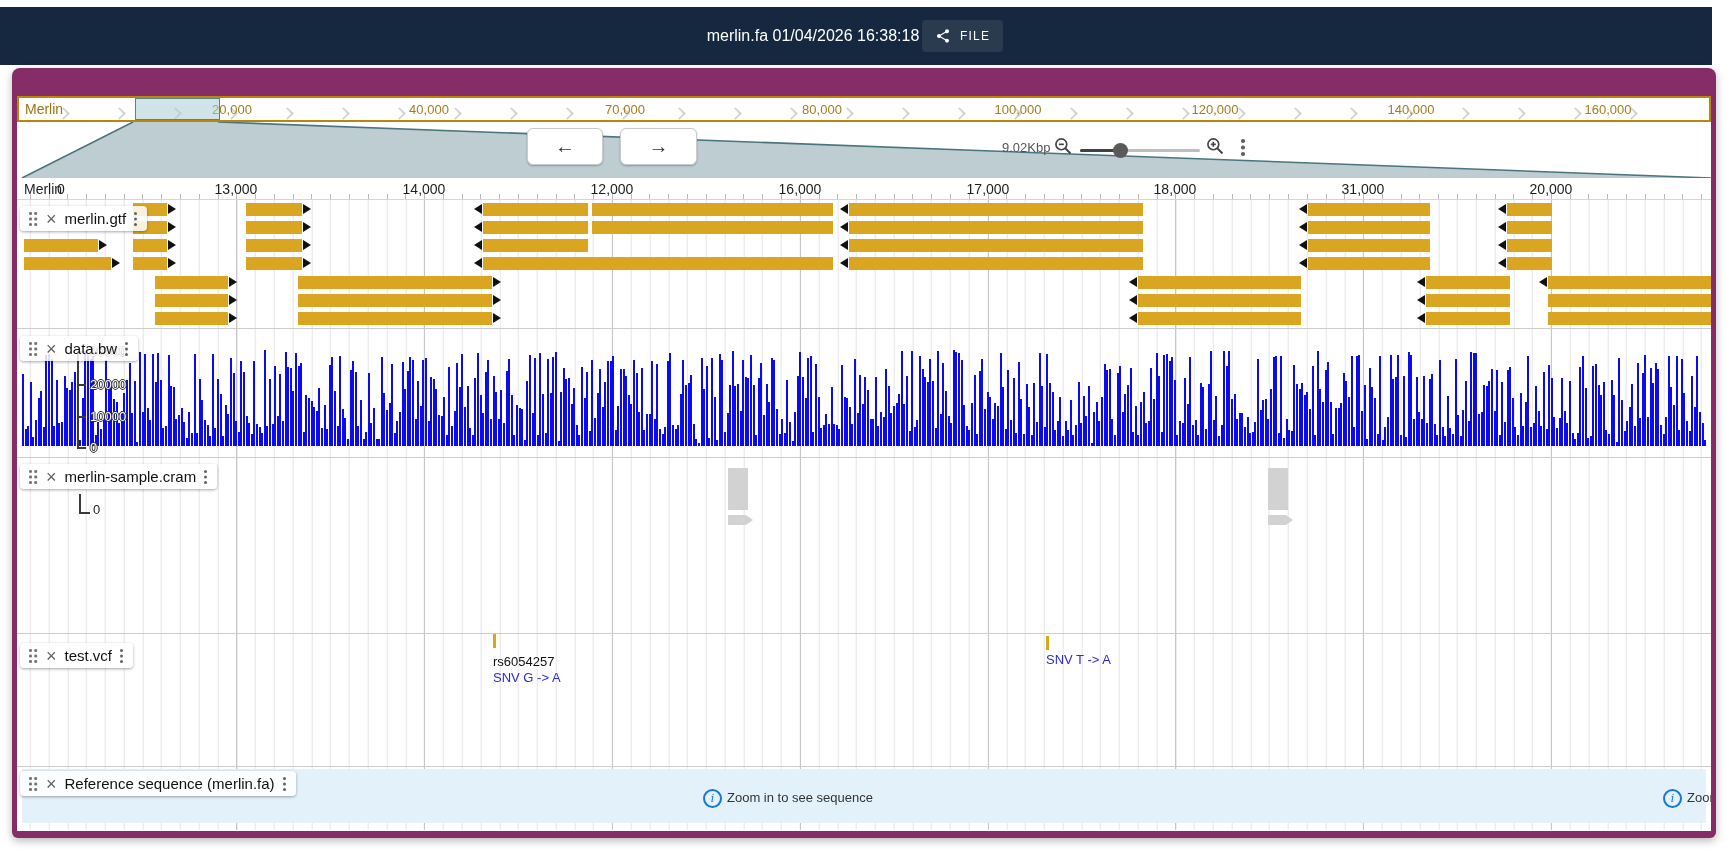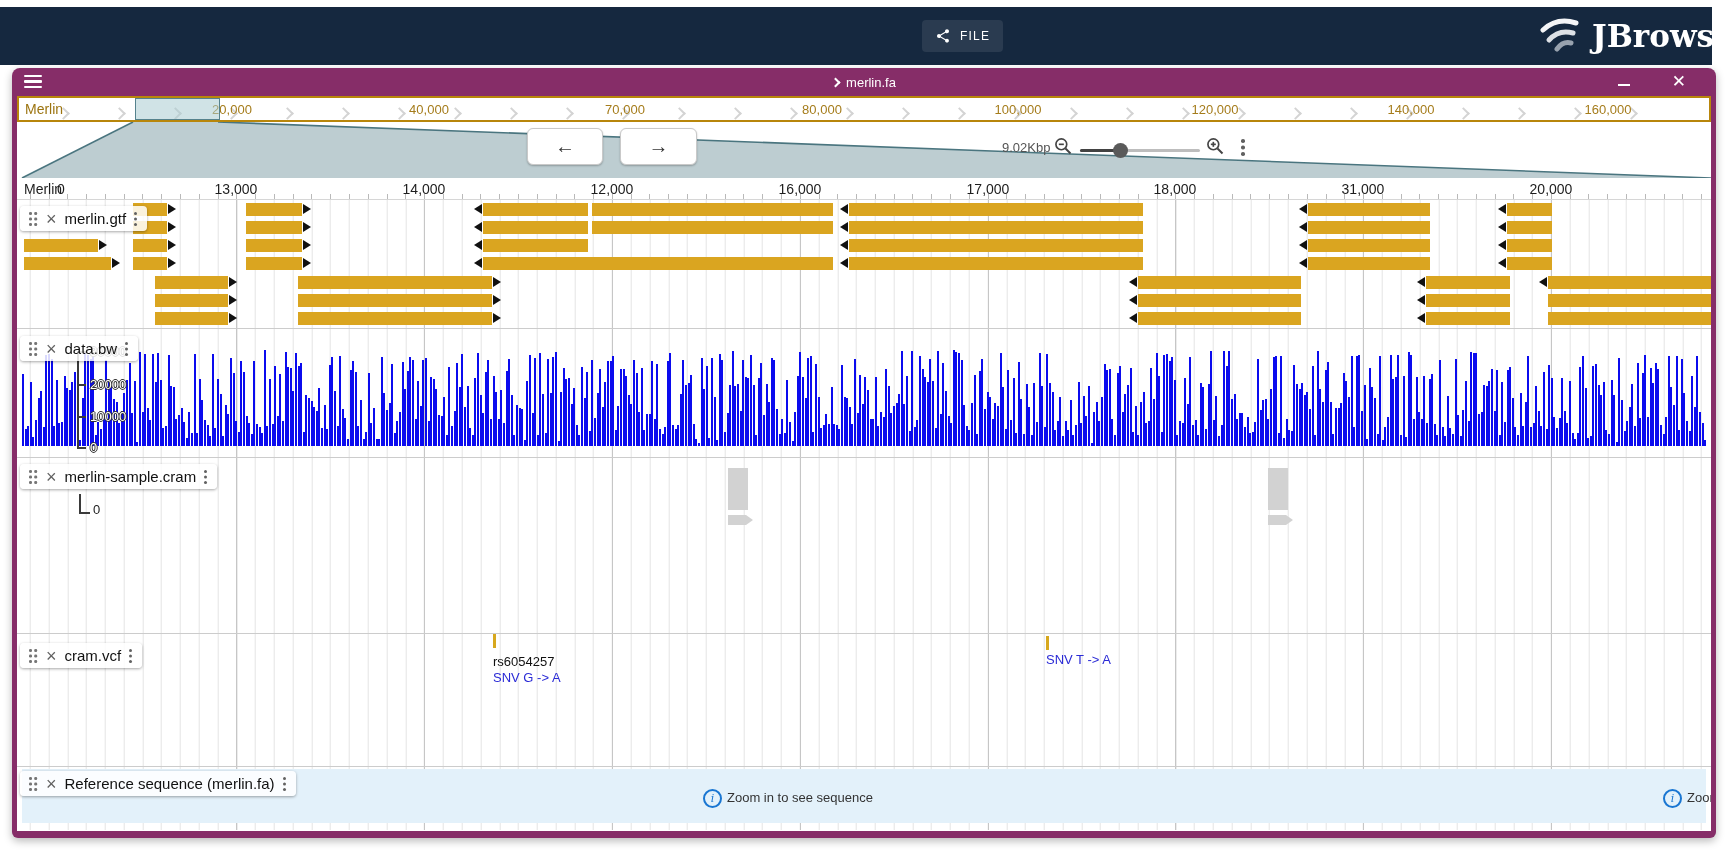--- a/index.html
+++ b/index.html
@@ -112,54 +112,32 @@
                 5.2px 0 0 #757575,5.2px 5.5px 0 #757575,5.2px 11px 0 #757575;}
   .tlabel .kebab{height:16px;}
   .tlabel .kebab::before{width:3px;height:3px;box-shadow:0 5.5px 0 #616161,0 11px 0 #616161;}
 </style>
 </head>
 <body>
 
 <div class="page">
 
   <div class="appbar">
+    <div class="appbar-title">merlin.fa 01/04/2026 16:38:18</div>
     <div class="share-btn">
       <span style="display:flex;">
         <svg width="16" height="16" viewBox="0 0 24 24" fill="#fff">
             <path d="M18 16.1c-.8 0-1.5.3-2 .8l-7.1-4.2c.1-.2.1-.5.1-.7s0-.5-.1-.7l7-4.1c.5.5 1.3.8 2.1.8 1.7 0 3-1.3 3-3s-1.3-3-3-3-3 1.3-3 3c0 .2 0 .5.1.7l-7 4.1c-.5-.5-1.3-.8-2.1-.8-1.7 0-3 1.3-3 3s1.3 3 3 3c.8 0 1.6-.3 2.1-.8l7.1 4.2c-.1.2-.1.4-.1.6 0 1.6 1.3 2.9 2.9 2.9s2.9-1.3 2.9-2.9-1.3-2.9-2.9-2.9z"></path>
           </svg>
       </span>
       <span>FILE</span>
     </div>
-    <div class="brand">
-      <span style="display:flex;">
-        <svg width="46" height="42" viewBox="0 0 46 42">
-          <path d="M5 15 Q19 2 38 8" stroke="#f4f5f7" stroke-width="5" fill="none" stroke-linecap="round"></path>
-          <path d="M11 25 Q21 14 35 18" stroke="#dde1e6" stroke-width="5" fill="none" stroke-linecap="round"></path>
-          <path d="M19 34 Q25 26 33 28" stroke="#98a2ae" stroke-width="5" fill="none" stroke-linecap="round"></path>
-        </svg>
-      </span>
-      <span class="brand-text">JBrowse</span>
-    </div>
   </div>
 
   <div class="vwindow">
-    <div class="titlebar">
-      <div class="hamburger">
-          <span></span>
-          <span></span>
-          <span></span>
-        </div>
-      <div class="wtitle">
-        <span class="chev small"></span>
-        <span>merlin.fa</span>
-      </div>
-      <div class="win-min"></div>
-      <div class="win-close">✕</div>
-    </div>
 
     <div class="vcontent" id="content">
 
       <div class="overview" id="overview">
         <span class="ov-ref">Merlin</span>
       <div class="ov-chev" style="left: 40px;"><span class="chev"></span></div>
           <div class="ov-chev" style="left: 96px;"><span class="chev"></span></div>
           <div class="ov-chev" style="left: 152px;"><span class="chev"></span></div>
           <div class="ov-chev" style="left: 208px;"><span class="chev"></span></div>
           <div class="ov-chev" style="left: 264px;"><span class="chev"></span></div>
@@ -1119,21 +1097,21 @@
         </div>
         <div class="tlabel" style="left: 3px; top: 368px;">
           <div class="dots"></div>
           <div class="tclose">×</div>
           <div class="tname">merlin-sample.cram</div>
           <div class="kebab"></div>
         </div>
         <div class="tlabel" style="left: 3px; top: 547px;">
           <div class="dots"></div>
           <div class="tclose">×</div>
-          <div class="tname">cram.vcf</div>
+          <div class="tname">test.vcf</div>
           <div class="kebab"></div>
         </div>
         <div class="tlabel" style="left: 3px; top: 675px;">
           <div class="dots"></div>
           <div class="tclose">×</div>
           <div class="tname">Reference sequence (merlin.fa)</div>
           <div class="kebab"></div>
         </div>
       </div>
   </div>

